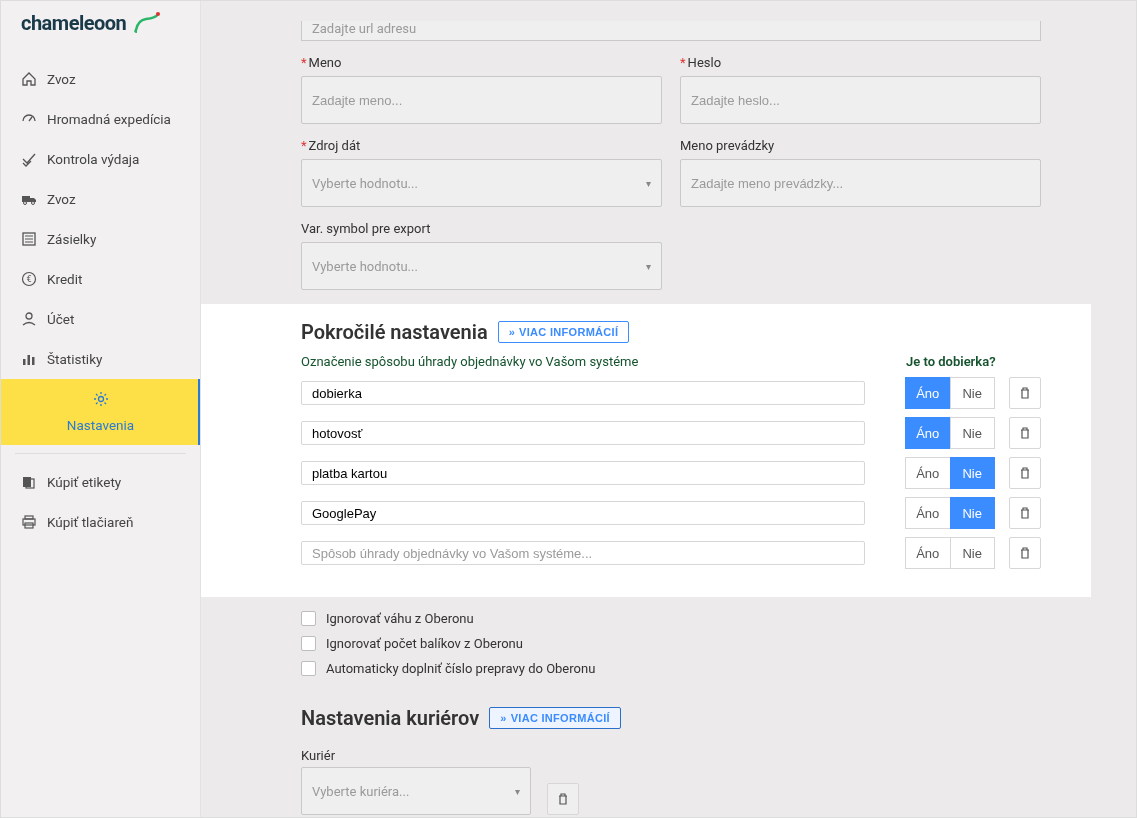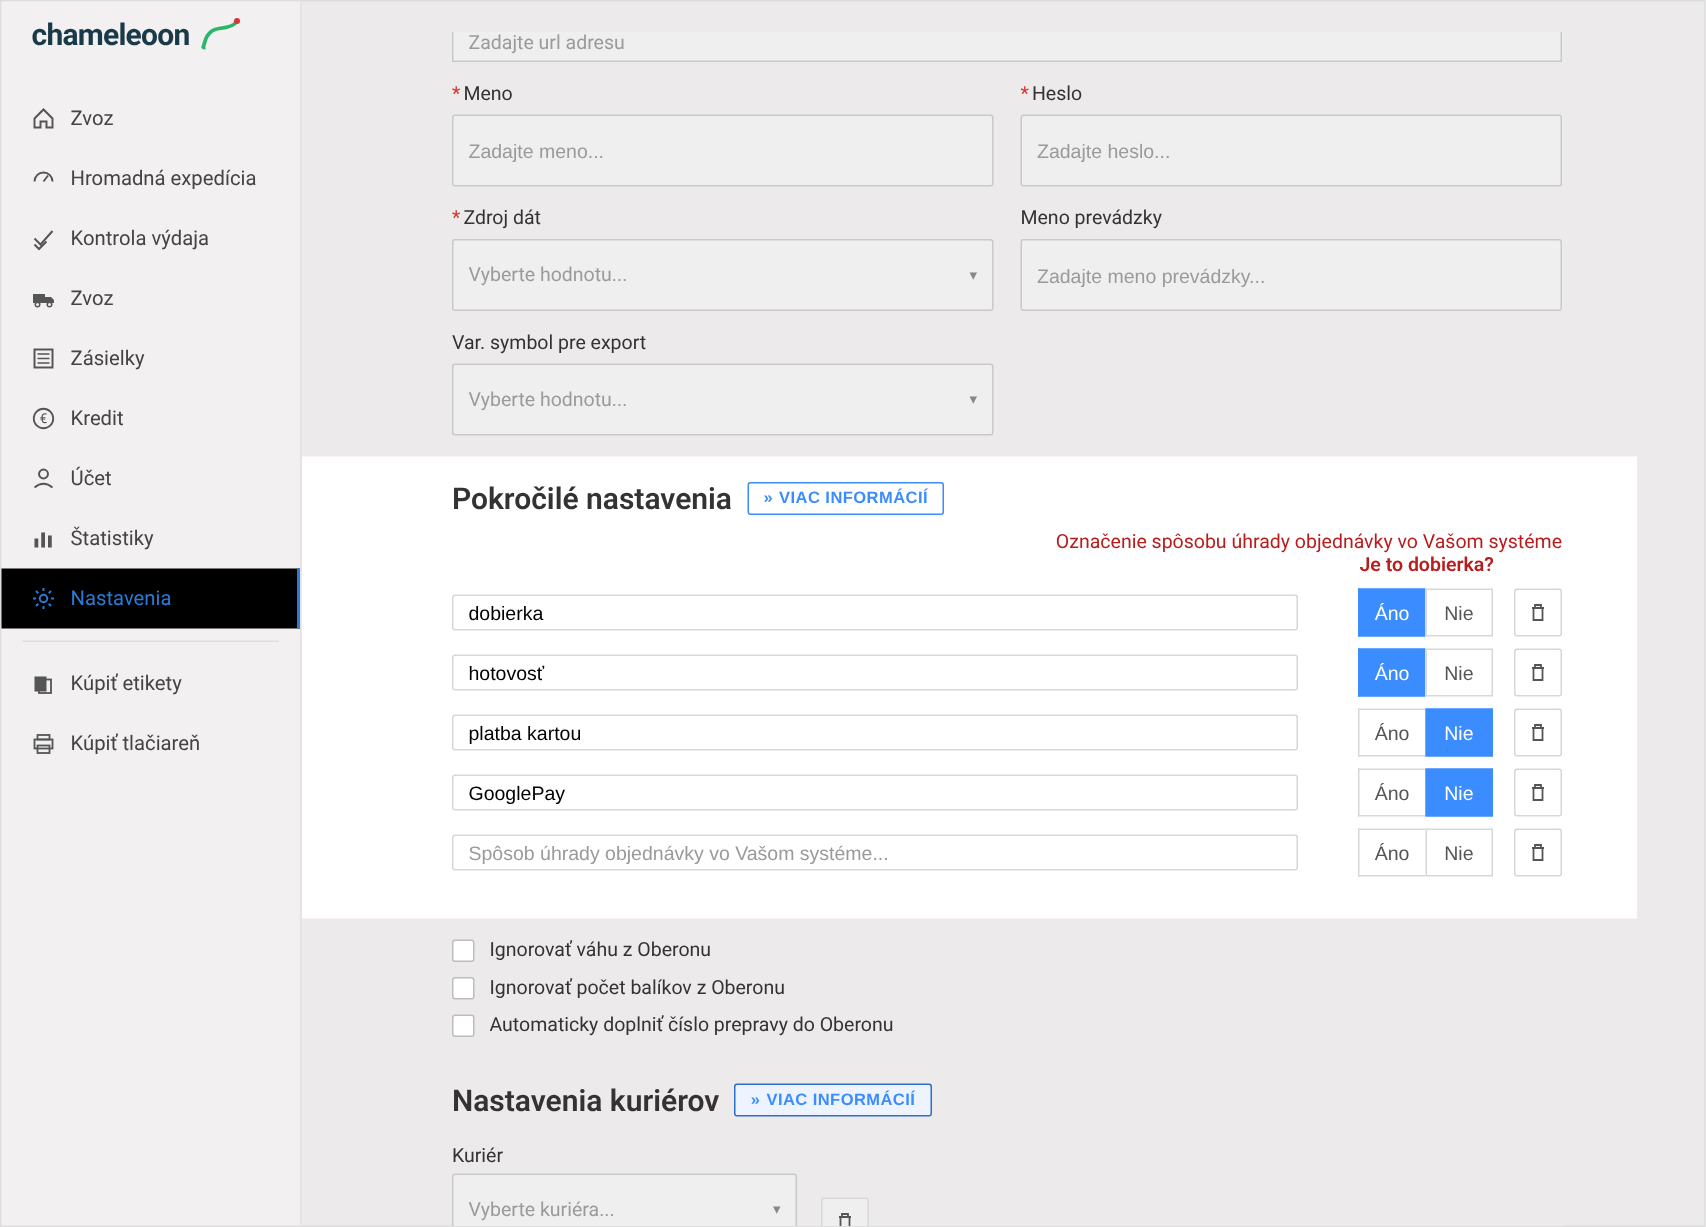--- a/index.html
+++ b/index.html
@@ -47,22 +47,23 @@
     display: flex;
     align-items: center;
     gap: 10px;
     padding: 12px 20px;
     color: #444;
     cursor: pointer;
     font-size: 13.5px;
     position: relative;
   }
   .nav-item.active {
-    background: #000000;
+    background: #fde047;
     color: #2a7bd8;
+    flex-direction: column;
   }
   .nav-item.active::after {
     content: '';
     position: absolute;
     right: 0; top: 0; bottom: 0;
     width: 2px;
     background: #2a7bd8;
   }
   .nav-icon {
     width: 16px; height: 16px;
@@ -156,26 +157,25 @@
     letter-spacing: 0.3px;
     display: inline-flex;
     align-items: center;
     gap: 4px;
     cursor: pointer;
     border-radius: 2px;
   }
   .more-info-btn.pressed { background: #eef4ff; border-color: #2a6fc9; }
   .adv-header {
     display: flex;
-    justify-content: flex-end;
-    font-size: 13px;
-    color: #b91c1c;
+    justify-content: space-between;
+    font-size: 13px;
+    color: #14532d;
     margin-bottom: 8px;
     align-items: flex-end;
-    flex-direction: column;
   }
   .adv-header .col2 { width: 135px; font-weight: 600; text-align: left; }
   .adv-row {
     display: flex;
     align-items: center;
     gap: 40px;
     margin-bottom: 8px;
   }
   .adv-input {
     flex: 1;

